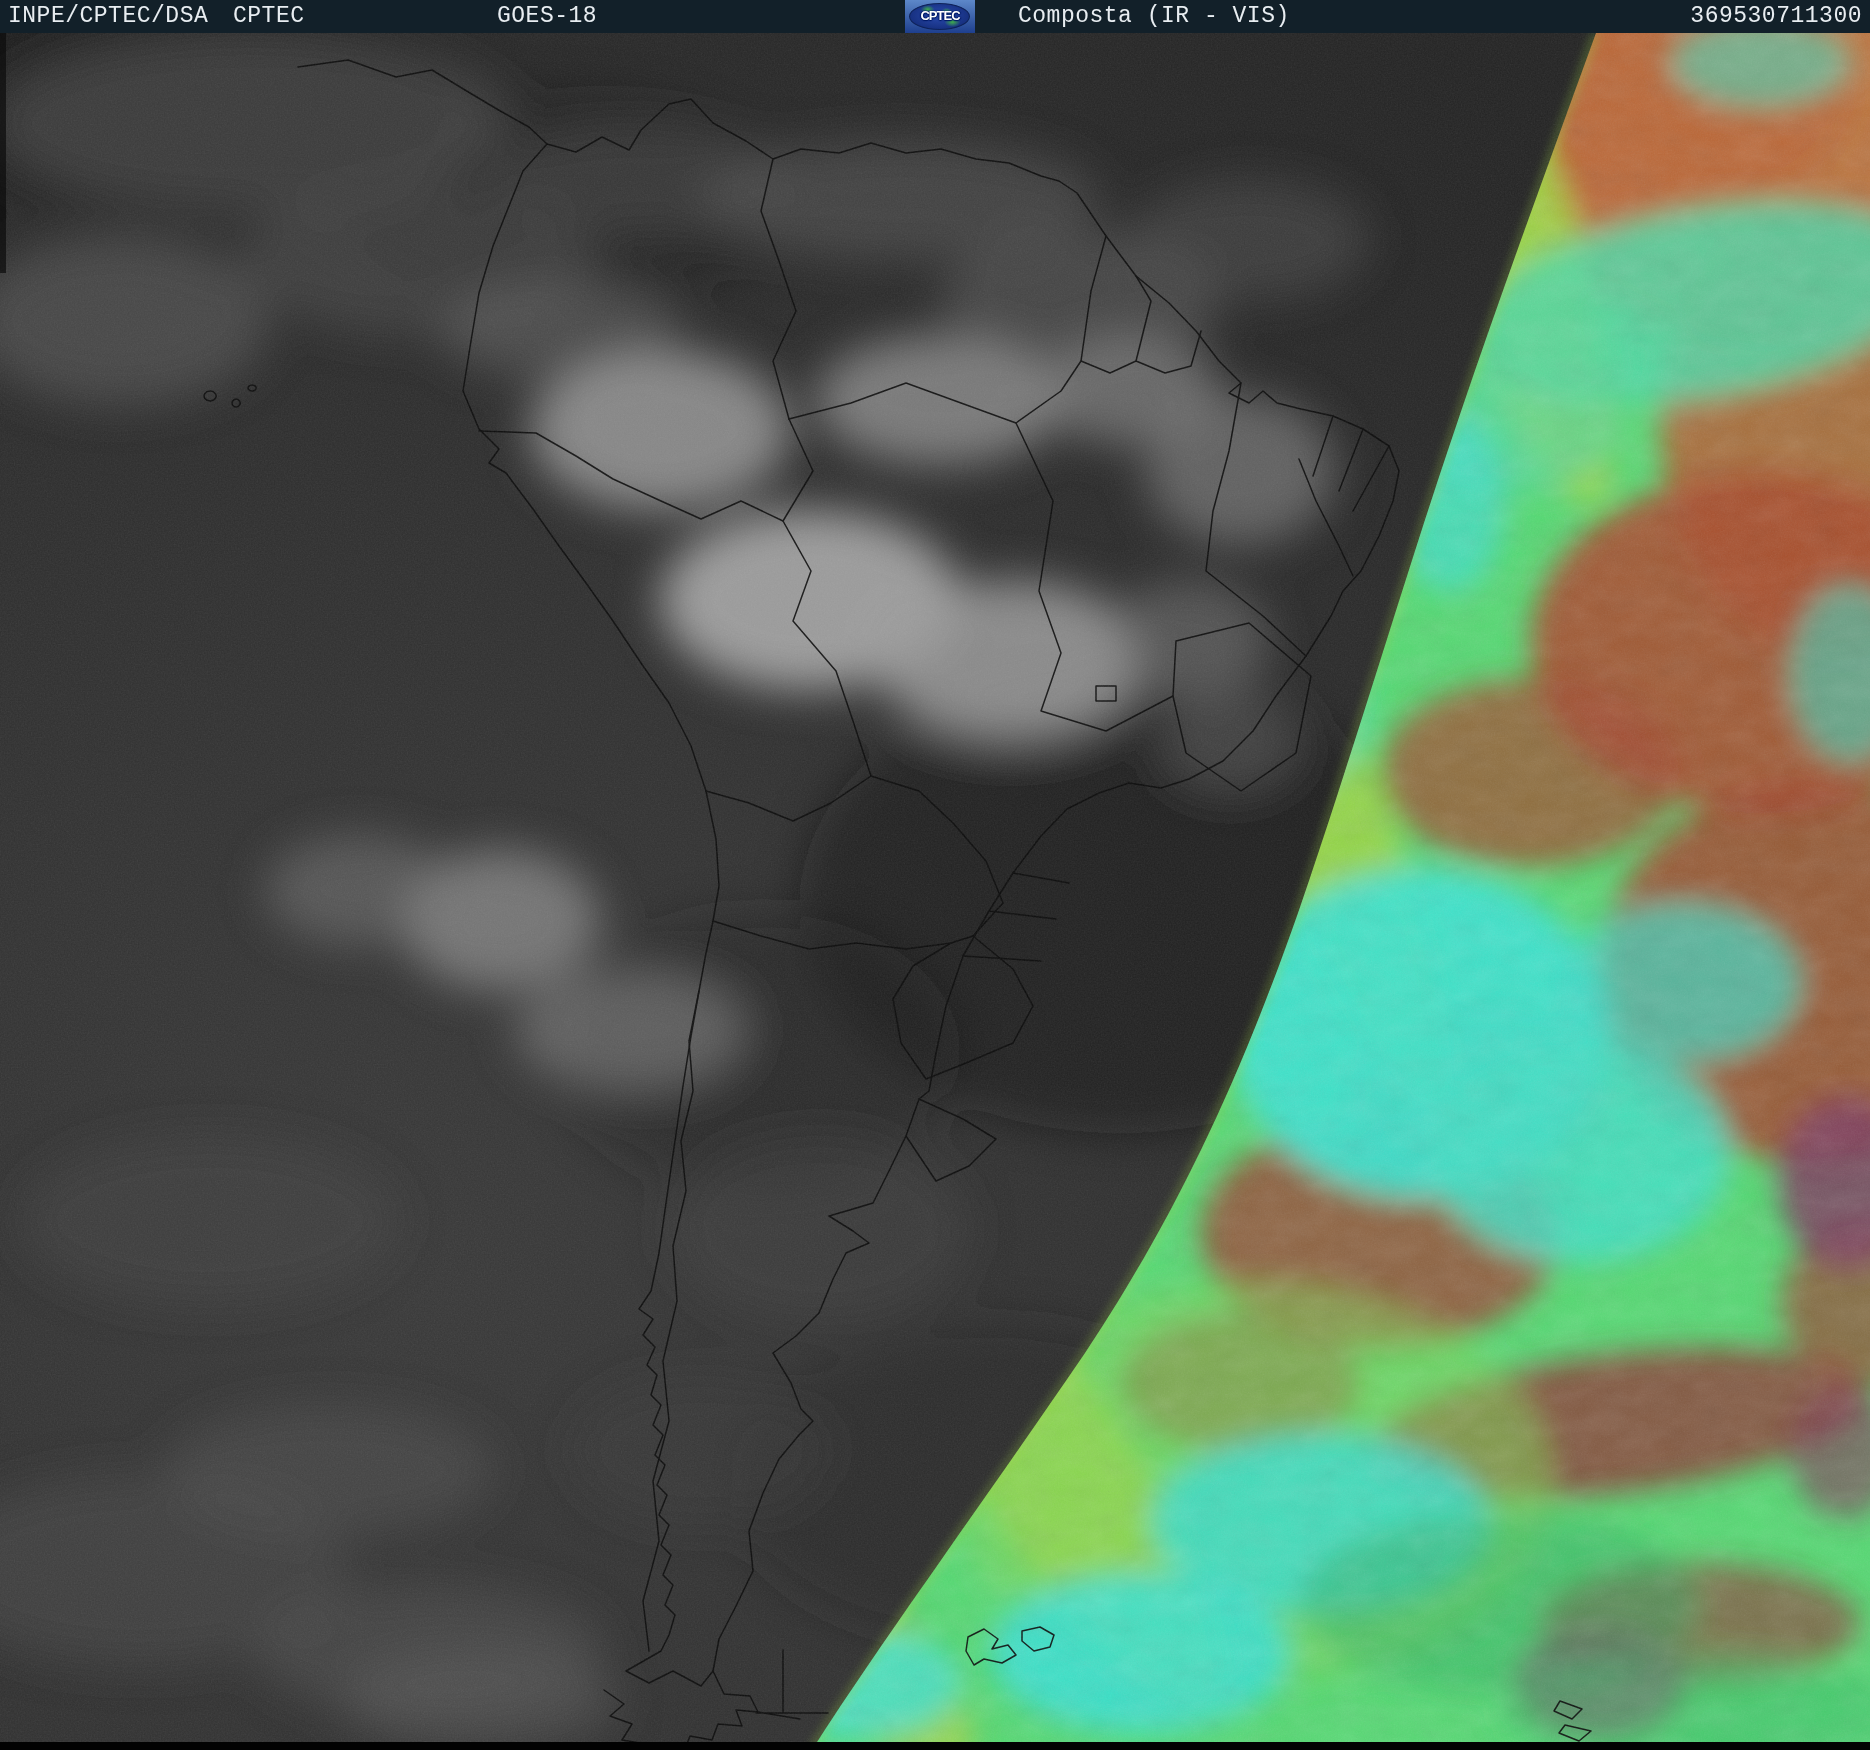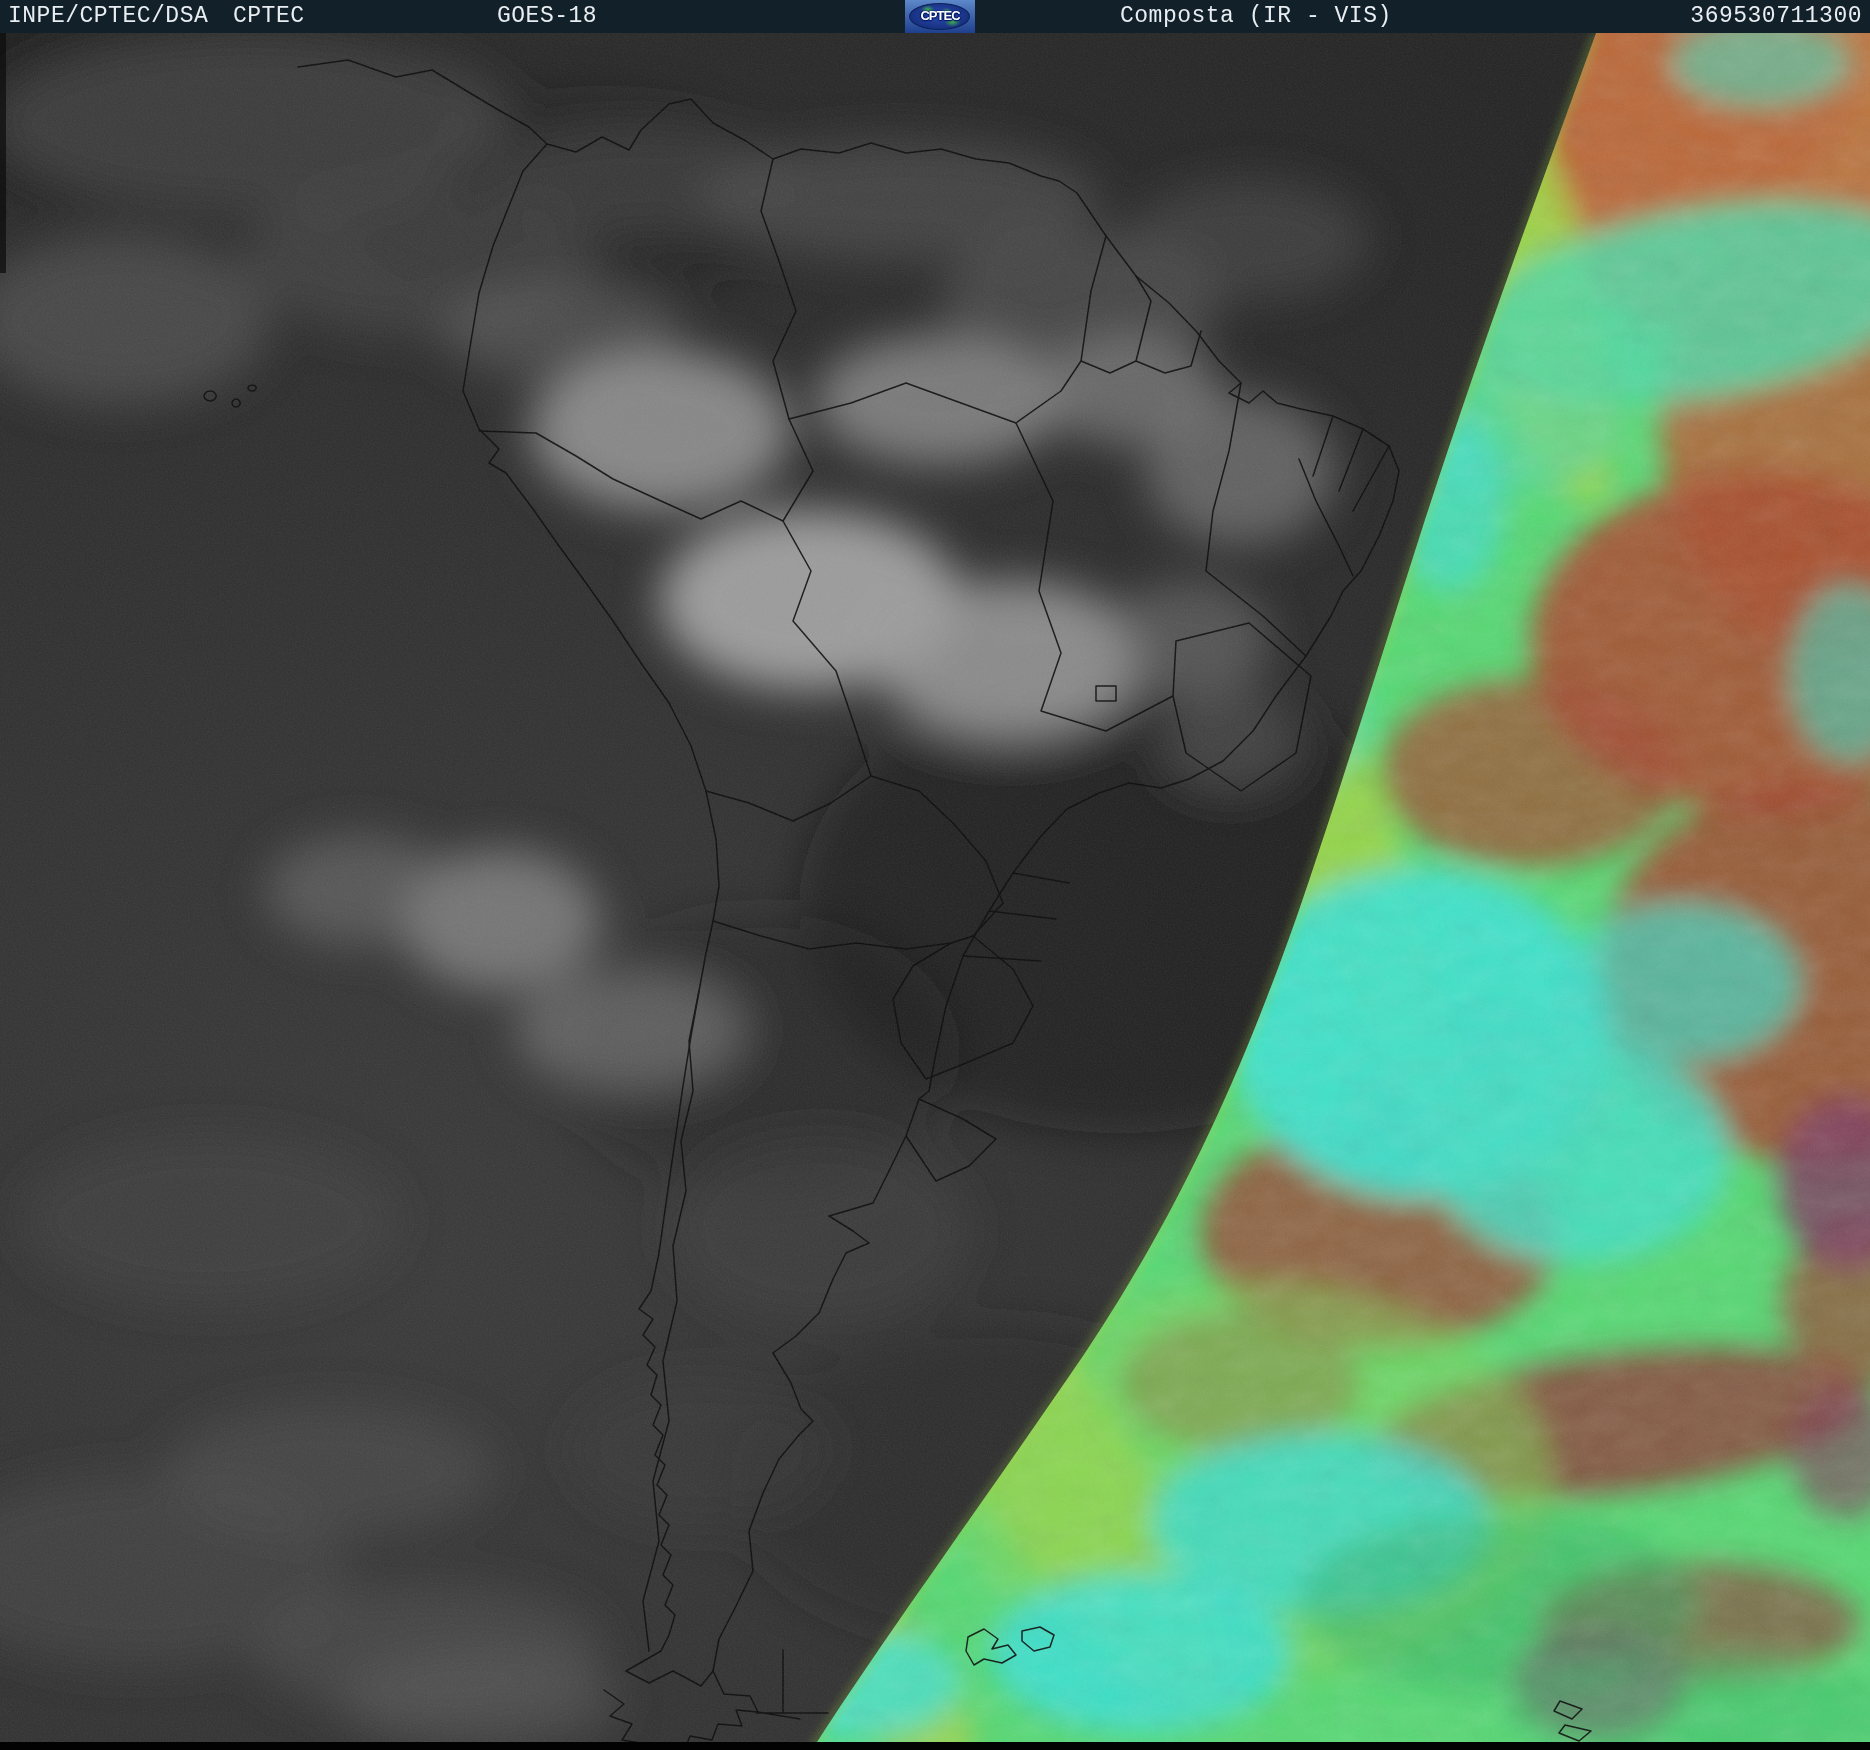--- a/index.html
+++ b/index.html
@@ -6,21 +6,21 @@
   .screen{position:relative;width:1870px;height:1750px;overflow:hidden;background:#000;
           font-family:"Liberation Mono","DejaVu Sans Mono",monospace;}
   
   .hdr{position:absolute;left:0;top:0;width:1870px;height:33px;
        background:var(--header_bg,#122029);color:var(--header_text,#e8edf1);
        font-size:23px;line-height:33px;letter-spacing:0.5px;white-space:pre;}
   .hdr span{position:absolute;top:0;}
   .hdr .agency{left:8px;text-align:center;}
   .hdr .noaa{left:233px;}
   .hdr .sat{left:497px;}
-  .hdr .product{left:1120px;}
+  .hdr .product{left:1018px;}
   .hdr .stamp{right:8px;}
   
   .logo{position:absolute;left:905px;top:0;width:70px;height:33px;
         background:linear-gradient(180deg,var(--logo_blue_1,#5d88c9) 0%,var(--logo_blue_2,#1e3f8e) 100%);}
   .logo .globe{position:absolute;left:4px;top:3px;width:61px;height:27px;border-radius:50%;
         background:
           radial-gradient(11px 7px at 30% 22%, var(--logo_land,#3fae4a) 0%, rgba(63,174,74,0) 62%),
           radial-gradient(13px 8px at 72% 72%, var(--logo_land,#3fae4a) 0%, rgba(63,174,74,0) 62%),
           radial-gradient(9px 6px  at 62% 30%, var(--logo_land,#3fae4a) 0%, rgba(63,174,74,0) 60%),
           radial-gradient(ellipse at 50% 45%, var(--logo_globe,#2a4bb0) 0%, #152e7c 78%);

